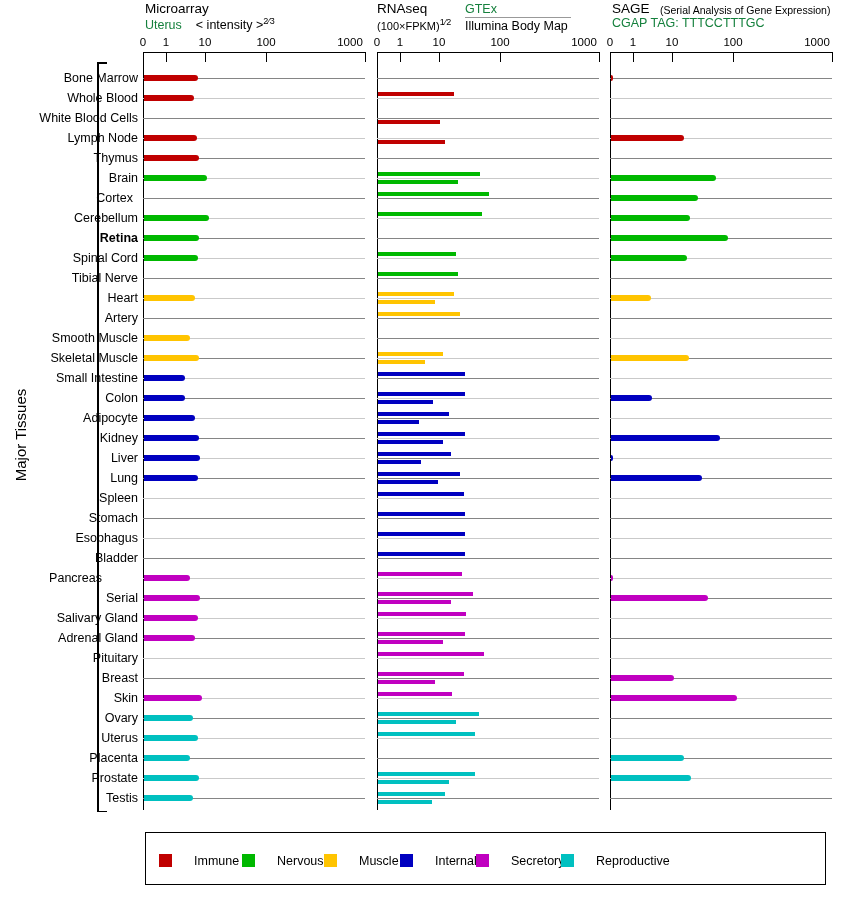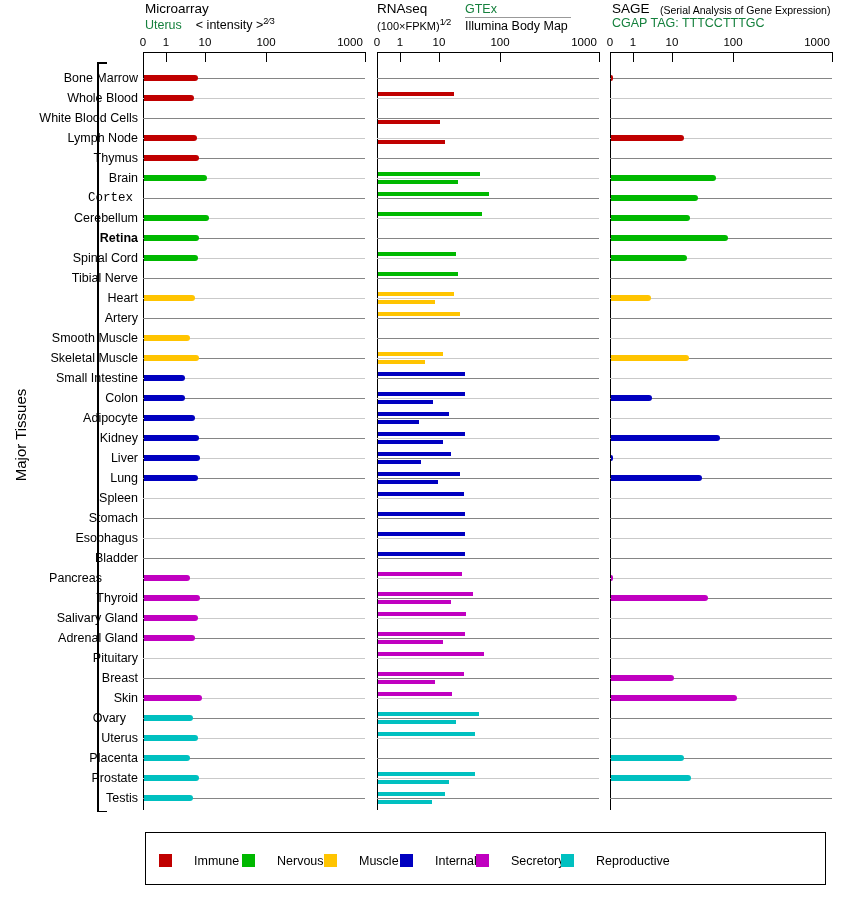--- a/index.html
+++ b/index.html
@@ -46,47 +46,47 @@
   <div class="abs small" style="left:660px;top:4px;">(Serial Analysis of Gene Expression)</div>
   <div class="abs t2 link" style="left:612px;top:16px;">CGAP TAG: TTTCCTTTGC</div>
 
   <div id="chart">
       <div class="abs tissue-label" style="left: 13px; top: 70px;">Bone Marrow</div>
       <div class="abs tissue-label" style="left: 13px; top: 90px;">Whole Blood</div>
       <div class="abs tissue-label" style="left: 13px; top: 110px;">White Blood Cells</div>
       <div class="abs tissue-label" style="left: 13px; top: 130px;">Lymph Node</div>
       <div class="abs tissue-label" style="left: 13px; top: 150px;">Thymus</div>
       <div class="abs tissue-label" style="left: 13px; top: 170px;">Brain</div>
-      <div class="abs tissue-label" style="left: 8px; top: 190px; font-family: Liberation Mono, monospace;">Cortex</div>
+      <div class="abs tissue-label" style="left: 8px; top: 190px;">Cortex</div>
       <div class="abs tissue-label" style="left: 13px; top: 210px;">Cerebellum</div>
       <div class="abs tissue-label" style="left: 13px; top: 230px; font-weight: bold;">Retina</div>
       <div class="abs tissue-label" style="left: 13px; top: 250px;">Spinal Cord</div>
       <div class="abs tissue-label" style="left: 13px; top: 270px;">Tibial Nerve</div>
       <div class="abs tissue-label" style="left: 13px; top: 290px;">Heart</div>
       <div class="abs tissue-label" style="left: 13px; top: 310px;">Artery</div>
       <div class="abs tissue-label" style="left: 13px; top: 330px;">Smooth Muscle</div>
       <div class="abs tissue-label" style="left: 13px; top: 350px;">Skeletal Muscle</div>
       <div class="abs tissue-label" style="left: 13px; top: 370px;">Small Intestine</div>
       <div class="abs tissue-label" style="left: 13px; top: 390px;">Colon</div>
       <div class="abs tissue-label" style="left: 13px; top: 410px;">Adipocyte</div>
       <div class="abs tissue-label" style="left: 13px; top: 430px;">Kidney</div>
       <div class="abs tissue-label" style="left: 13px; top: 450px;">Liver</div>
       <div class="abs tissue-label" style="left: 13px; top: 470px;">Lung</div>
       <div class="abs tissue-label" style="left: 13px; top: 490px;">Spleen</div>
       <div class="abs tissue-label" style="left: 13px; top: 510px;">Stomach</div>
       <div class="abs tissue-label" style="left: 13px; top: 530px;">Esophagus</div>
       <div class="abs tissue-label" style="left: 13px; top: 550px;">Bladder</div>
       <div class="abs tissue-label" style="left: 13px; top: 570px; text-align: center;">Pancreas</div>
-      <div class="abs tissue-label" style="left: 13px; top: 590px;">Thyroid</div>
+      <div class="abs tissue-label" style="left: 13px; top: 590px;">Serial</div>
       <div class="abs tissue-label" style="left: 13px; top: 610px;">Salivary Gland</div>
       <div class="abs tissue-label" style="left: 13px; top: 630px;">Adrenal Gland</div>
       <div class="abs tissue-label" style="left: 13px; top: 650px;">Pituitary</div>
       <div class="abs tissue-label" style="left: 13px; top: 670px;">Breast</div>
       <div class="abs tissue-label" style="left: 13px; top: 690px;">Skin</div>
-      <div class="abs tissue-label" style="left: 1px; top: 710px;">Ovary</div>
+      <div class="abs tissue-label" style="left: 13px; top: 710px;">Ovary</div>
       <div class="abs tissue-label" style="left: 13px; top: 730px;">Uterus</div>
       <div class="abs tissue-label" style="left: 13px; top: 750px;">Placenta</div>
       <div class="abs tissue-label" style="left: 13px; top: 770px;">Prostate</div>
       <div class="abs tissue-label" style="left: 13px; top: 790px;">Testis</div>
       <div class="abs" style="left: 143px; top: 52px; width: 222px; height: 1px; background: rgb(0, 0, 0);"></div>
       <div class="abs" style="left: 143px; top: 52px; width: 1px; height: 758px; background: rgb(0, 0, 0);"></div>
       <div class="abs" style="left: 143px; top: 52px; width: 1px; height: 10px; background: rgb(0, 0, 0);"></div>
       <div class="abs ticklabel" style="left: 143px; top: 36px;">0</div>
       <div class="abs" style="left: 166px; top: 52px; width: 1px; height: 10px; background: rgb(0, 0, 0);"></div>
       <div class="abs ticklabel" style="left: 166px; top: 36px;">1</div>

